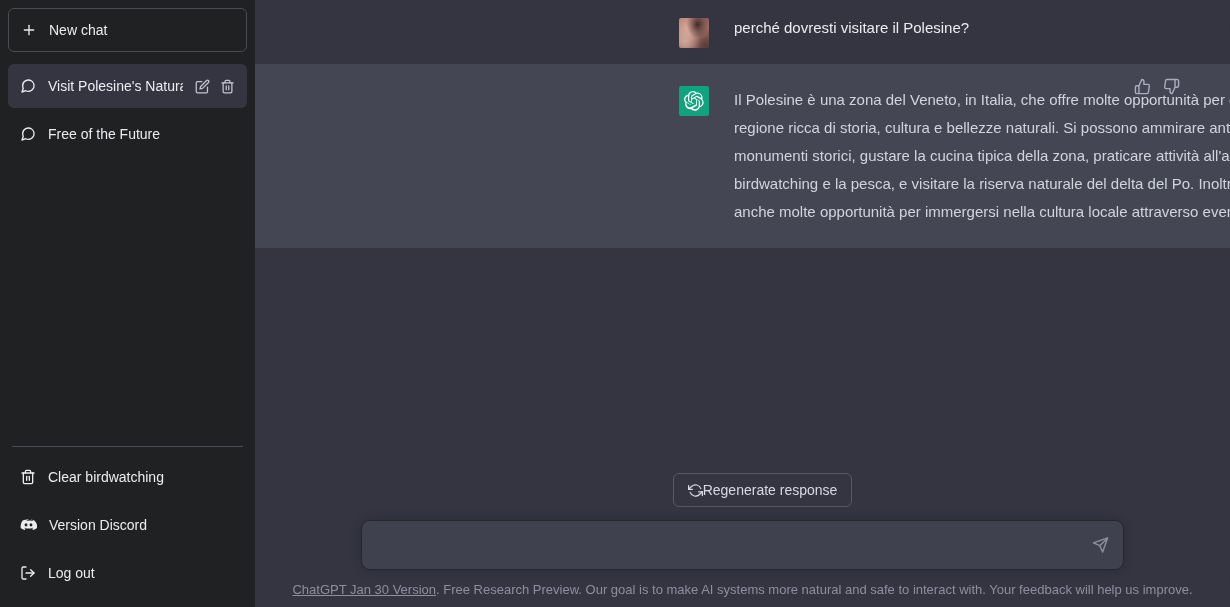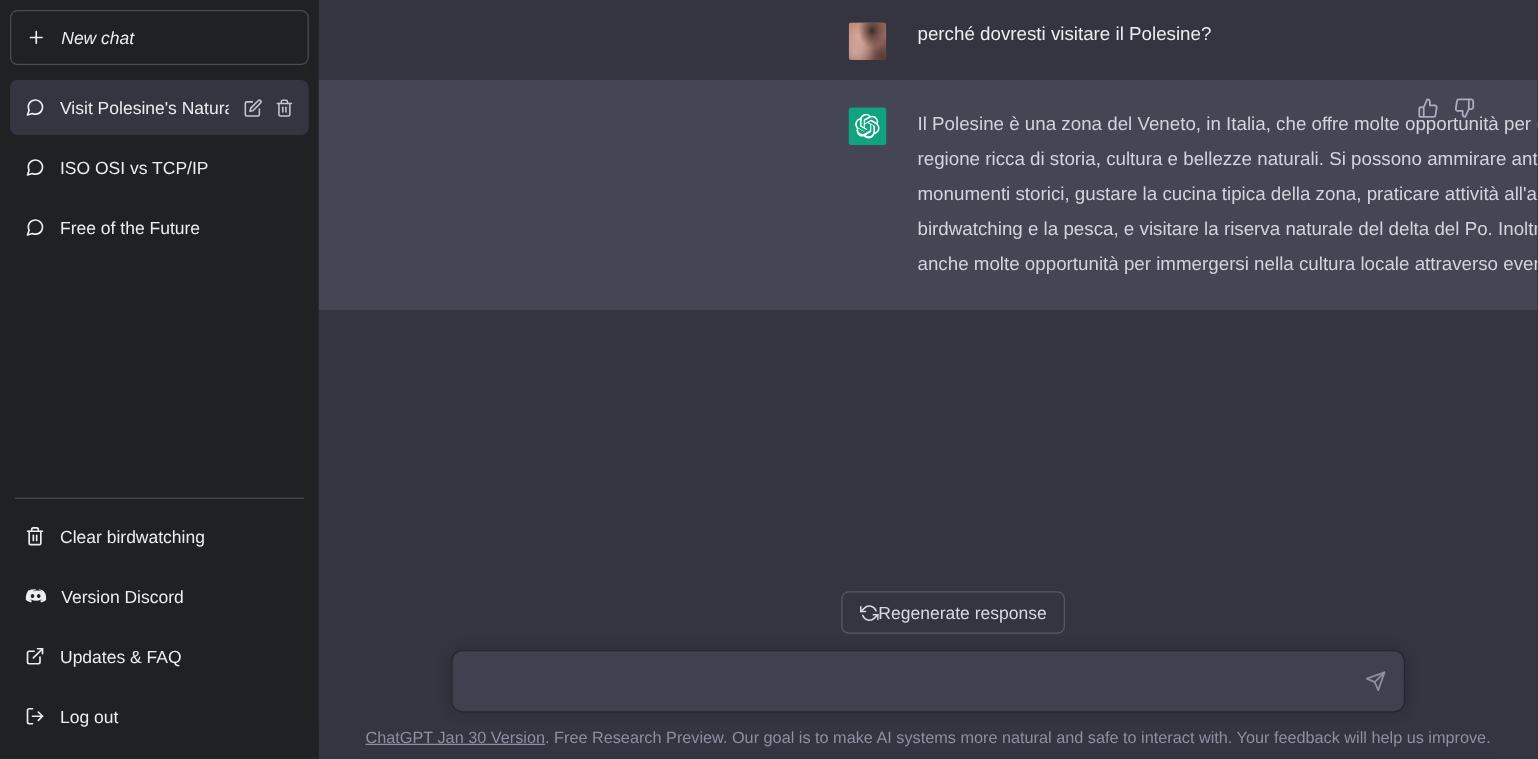--- a/index.html
+++ b/index.html
@@ -22,21 +22,20 @@
   }
   .new-chat {
     display: flex; align-items: center; gap: 12px;
     height: 44px; margin: 0 0 6px 0;
     padding: 0 12px;
     border: 1px solid #4a4b53;
     border-radius: 6px;
     color: #ececf1; font-size: 14px;
     cursor: pointer;
     background: transparent;
-    font-style: italic;
   }
   .convo-list { display: flex; flex-direction: column; gap: 4px; margin-top: 6px; }
   .convo {
     display: flex; align-items: center; gap: 12px;
     height: 44px; padding: 0 12px;
     border-radius: 6px;
     color: #ececf1; font-size: 14px;
     cursor: pointer;
     position: relative;
   }
@@ -214,28 +213,20 @@
             <svg width="15" height="15" viewBox="0 0 24 24" fill="none" stroke="#c5c5d2" stroke-width="2" stroke-linecap="round" stroke-linejoin="round">
               <polyline points="3 6 5 6 21 6"></polyline>
               <path d="M19 6v14a2 2 0 0 1-2 2H7a2 2 0 0 1-2-2V6m3 0V4a2 2 0 0 1 2-2h4a2 2 0 0 1 2 2v2"></path>
               <line x1="10" y1="11" x2="10" y2="17"></line>
                 <line x1="14" y1="11" x2="14" y2="17"></line>
             </svg>
           </span>
         </span>
       </div>
 
-      <div class="convo">
-        <span class="icon">
-          <svg width="16" height="16" viewBox="0 0 24 24" fill="none" stroke="#ececf1" stroke-width="2" stroke-linejoin="round">
-            <path d="M21 11.5a8.38 8.38 0 0 1-.9 3.8 8.5 8.5 0 0 1-7.6 4.7 8.38 8.38 0 0 1-3.8-.9L3 21l1.9-5.7a8.38 8.38 0 0 1-.9-3.8 8.5 8.5 0 0 1 4.7-7.6 8.38 8.38 0 0 1 3.8-.9h.5a8.48 8.48 0 0 1 8 8v.5z"></path>
-          </svg>
-        </span>
-        <span class="convo-label">ISO OSI vs TCP/IP</span>
-      </div>
 
       <div class="convo">
         <span class="icon">
           <svg width="16" height="16" viewBox="0 0 24 24" fill="none" stroke="#ececf1" stroke-width="2" stroke-linejoin="round">
             <path d="M21 11.5a8.38 8.38 0 0 1-.9 3.8 8.5 8.5 0 0 1-7.6 4.7 8.38 8.38 0 0 1-3.8-.9L3 21l1.9-5.7a8.38 8.38 0 0 1-.9-3.8 8.5 8.5 0 0 1 4.7-7.6 8.38 8.38 0 0 1 3.8-.9h.5a8.48 8.48 0 0 1 8 8v.5z"></path>
           </svg>
         </span>
         <span class="convo-label">Free of the Future</span>
       </div>
 
@@ -261,30 +252,20 @@
 
       <div class="menu-item">
         <span class="icon">
           <svg width="17" height="17" viewBox="0 0 24 24" fill="#ececf1">
             <path d="M20.3 4.9A19 19 0 0 0 15.7 3.5l-.2.4a13 13 0 0 1 4 2 16.3 16.3 0 0 0-11.1 0 13 13 0 0 1 4-2l-.2-.4A19 19 0 0 0 3.7 4.9C1.3 8.5.6 12 1 15.4a19.2 19.2 0 0 0 5.8 2.9l1.2-1.9c-.7-.3-1.3-.6-1.9-1l.5-.4a13.7 13.7 0 0 0 11.8 0l.5.4c-.6.4-1.2.7-1.9 1l1.2 1.9a19.2 19.2 0 0 0 5.8-2.9c.5-4-.6-7.5-3.7-10.5zM8.5 13.4c-1.1 0-2-1-2-2.3s.9-2.3 2-2.3 2 1 2 2.3-.9 2.3-2 2.3zm7 0c-1.1 0-2-1-2-2.3s.9-2.3 2-2.3 2 1 2 2.3-.9 2.3-2 2.3z"></path>
           </svg>
         </span>
         <span>Version Discord</span>
       </div>
 
-      <div class="menu-item">
-        <span class="icon">
-          <svg width="16" height="16" viewBox="0 0 24 24" fill="none" stroke="#ececf1" stroke-width="2" stroke-linecap="round" stroke-linejoin="round">
-            <path d="M18 13v6a2 2 0 0 1-2 2H5a2 2 0 0 1-2-2V8a2 2 0 0 1 2-2h6"></path>
-            <polyline points="15 3 21 3 21 9"></polyline>
-              <line x1="10" y1="14" x2="21" y2="3"></line>
-          </svg>
-        </span>
-        <span>Updates &amp; FAQ</span>
-      </div>
 
       <div class="menu-item">
         <span class="icon">
           <svg width="16" height="16" viewBox="0 0 24 24" fill="none" stroke="#ececf1" stroke-width="2" stroke-linecap="round" stroke-linejoin="round">
             <path d="M9 21H5a2 2 0 0 1-2-2V5a2 2 0 0 1 2-2h4"></path>
             <polyline points="16 17 21 12 16 7"></polyline>
               <line x1="21" y1="12" x2="9" y2="12"></line>
           </svg>
         </span>
         <span>Log out</span>

